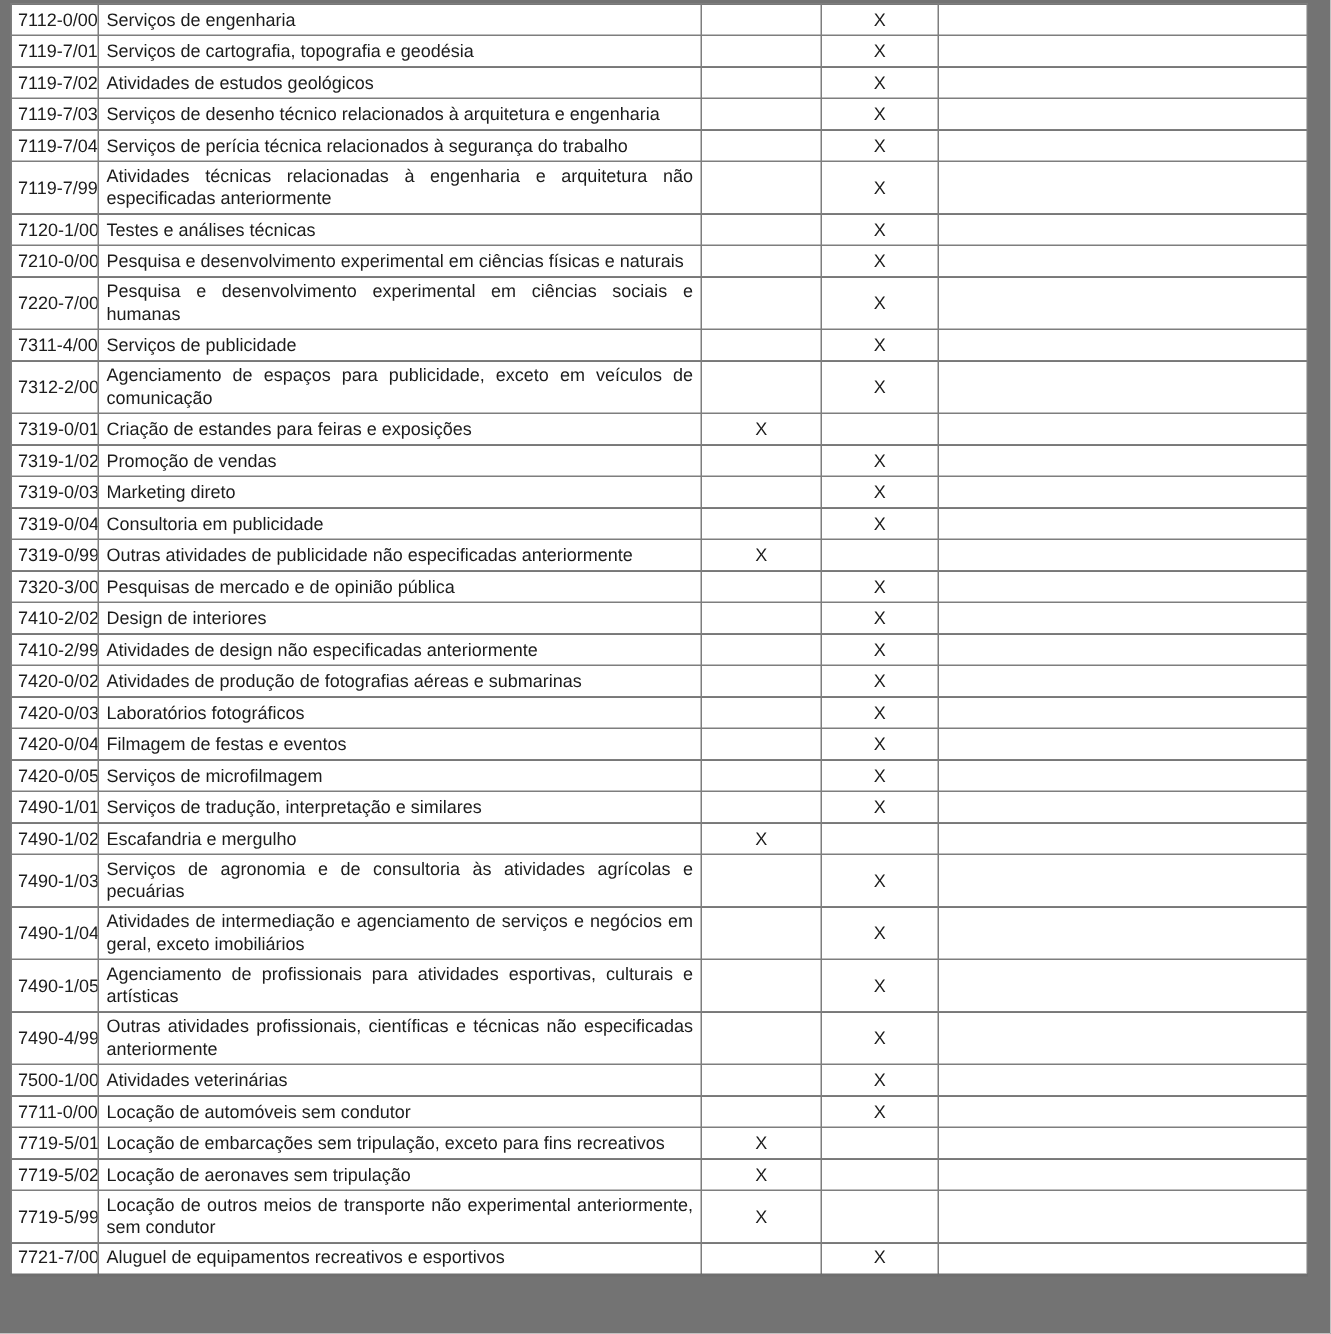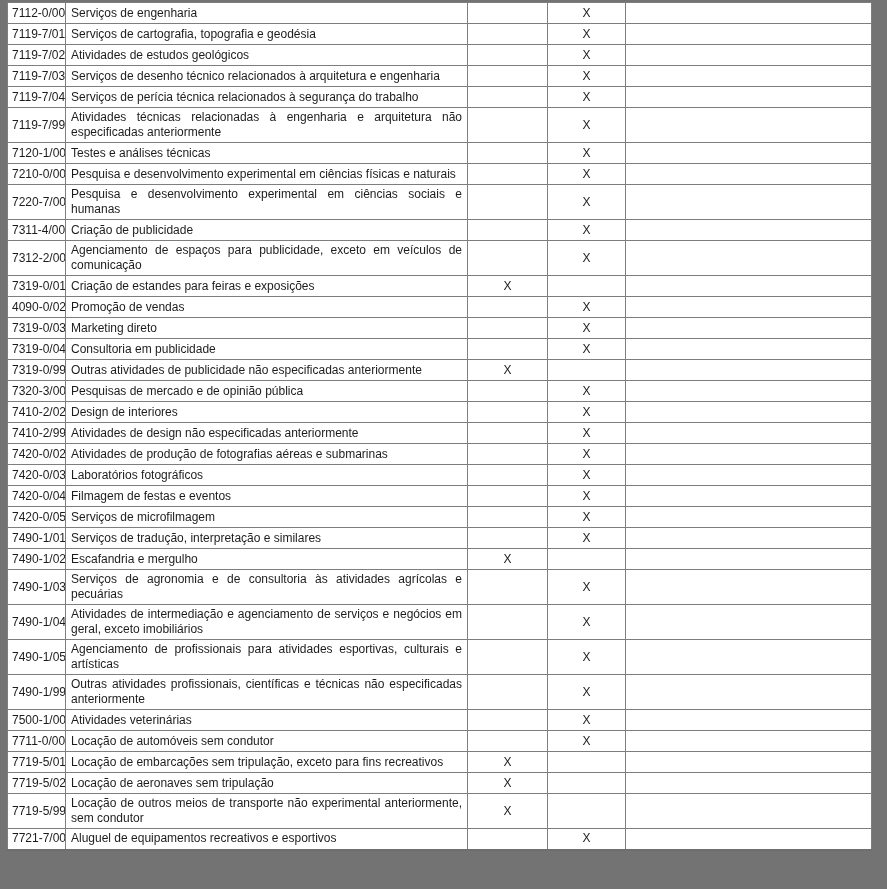--- a/index.html
+++ b/index.html
@@ -120,41 +120,41 @@
   </tr>
         <tr>
     <td class="code">7220-7/00</td>
     <td class="desc">Pesquisa e desenvolvimento experimental em ciências sociais e humanas</td>
     <td class="mark"></td>
     <td class="mark">X</td>
     <td class="notes"></td>
   </tr>
         <tr>
     <td class="code">7311-4/00</td>
-    <td class="desc">Criação de publicidade</td>
+    <td class="desc">Serviços de publicidade</td>
     <td class="mark"></td>
     <td class="mark">X</td>
     <td class="notes"></td>
   </tr>
         <tr>
     <td class="code">7312-2/00</td>
     <td class="desc">Agenciamento de espaços para publicidade, exceto em veículos de comunicação</td>
     <td class="mark"></td>
     <td class="mark">X</td>
     <td class="notes"></td>
   </tr>
         <tr>
     <td class="code">7319-0/01</td>
     <td class="desc">Criação de estandes para feiras e exposições</td>
     <td class="mark">X</td>
     <td class="mark"></td>
     <td class="notes"></td>
   </tr>
         <tr>
-    <td class="code">4090-0/02</td>
+    <td class="code">7319-1/02</td>
     <td class="desc">Promoção de vendas</td>
     <td class="mark"></td>
     <td class="mark">X</td>
     <td class="notes"></td>
   </tr>
         <tr>
     <td class="code">7319-0/03</td>
     <td class="desc">Marketing direto</td>
     <td class="mark"></td>
     <td class="mark">X</td>
@@ -252,21 +252,21 @@
     <td class="notes"></td>
   </tr>
         <tr>
     <td class="code">7490-1/05</td>
     <td class="desc">Agenciamento de profissionais para atividades esportivas, culturais e artísticas</td>
     <td class="mark"></td>
     <td class="mark">X</td>
     <td class="notes"></td>
   </tr>
         <tr>
-    <td class="code">7490-1/99</td>
+    <td class="code">7490-4/99</td>
     <td class="desc">Outras atividades profissionais, científicas e técnicas não especificadas anteriormente</td>
     <td class="mark"></td>
     <td class="mark">X</td>
     <td class="notes"></td>
   </tr>
         <tr>
     <td class="code">7500-1/00</td>
     <td class="desc">Atividades veterinárias</td>
     <td class="mark"></td>
     <td class="mark">X</td>

